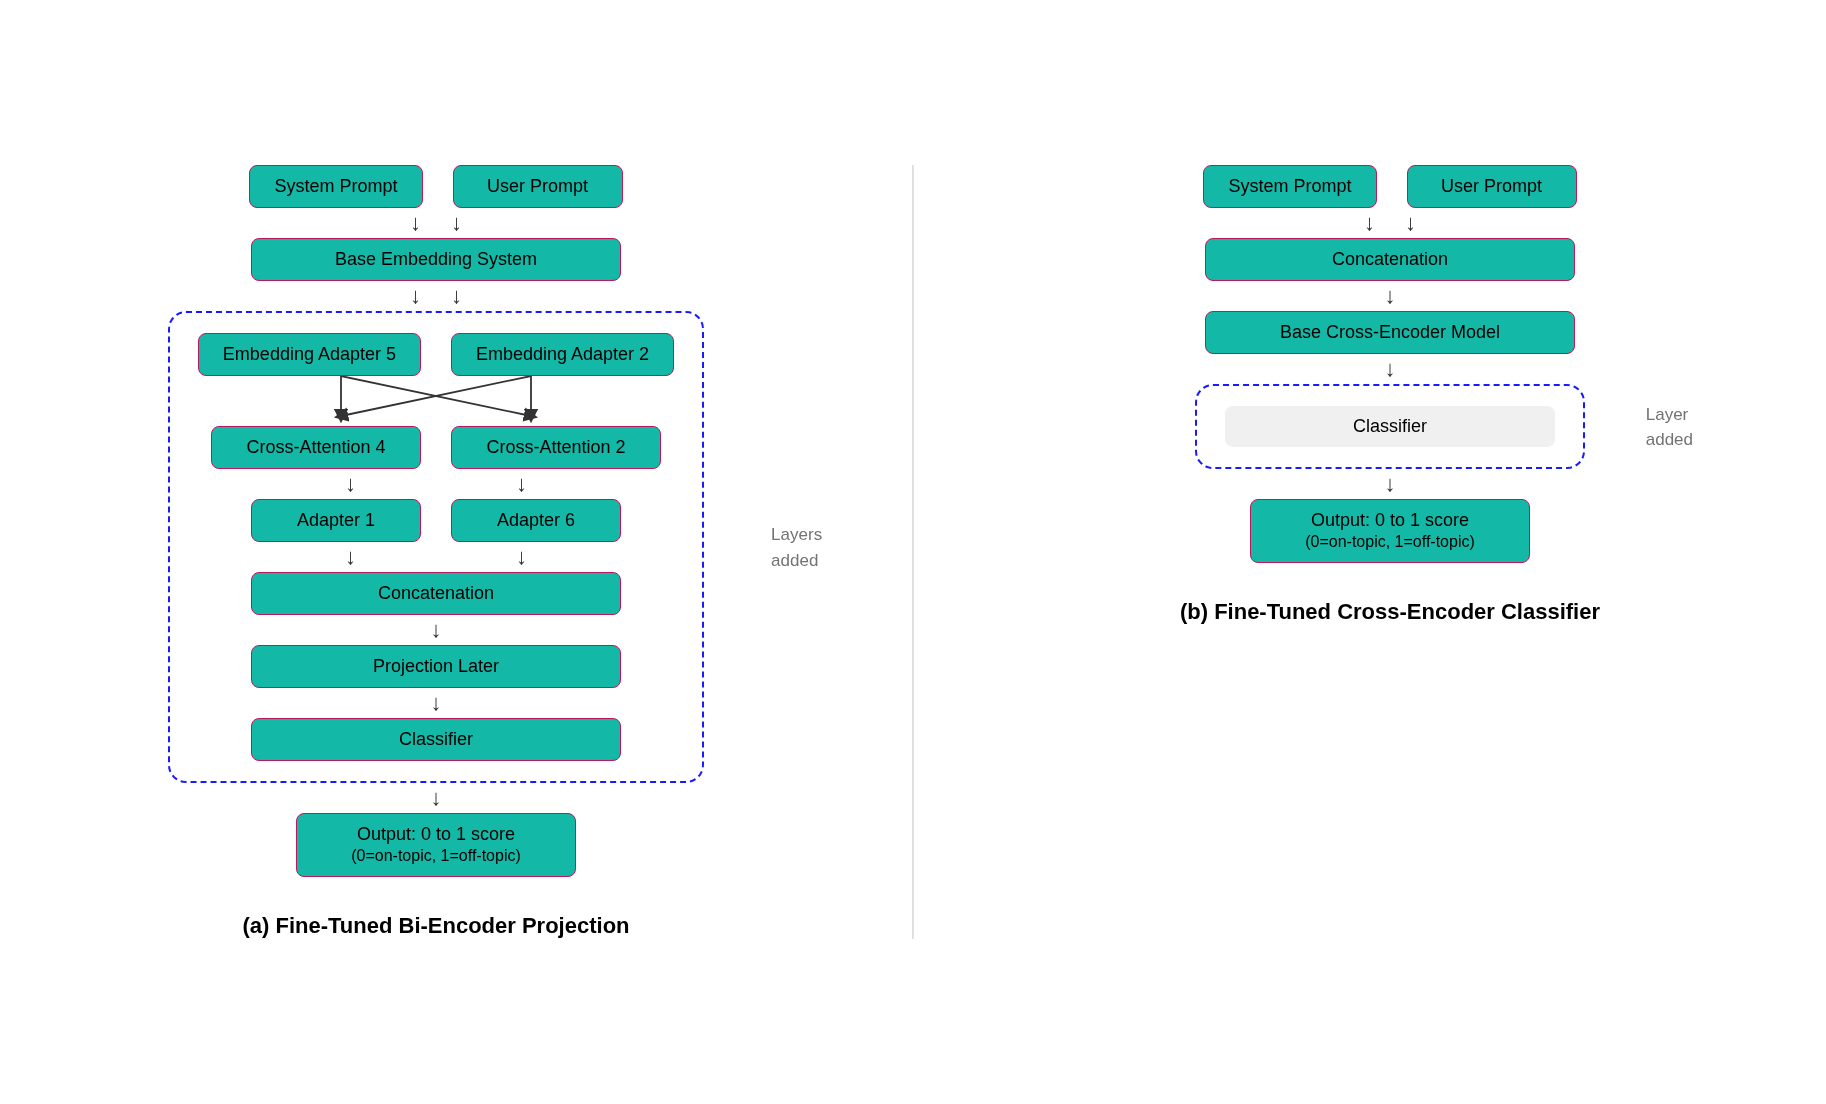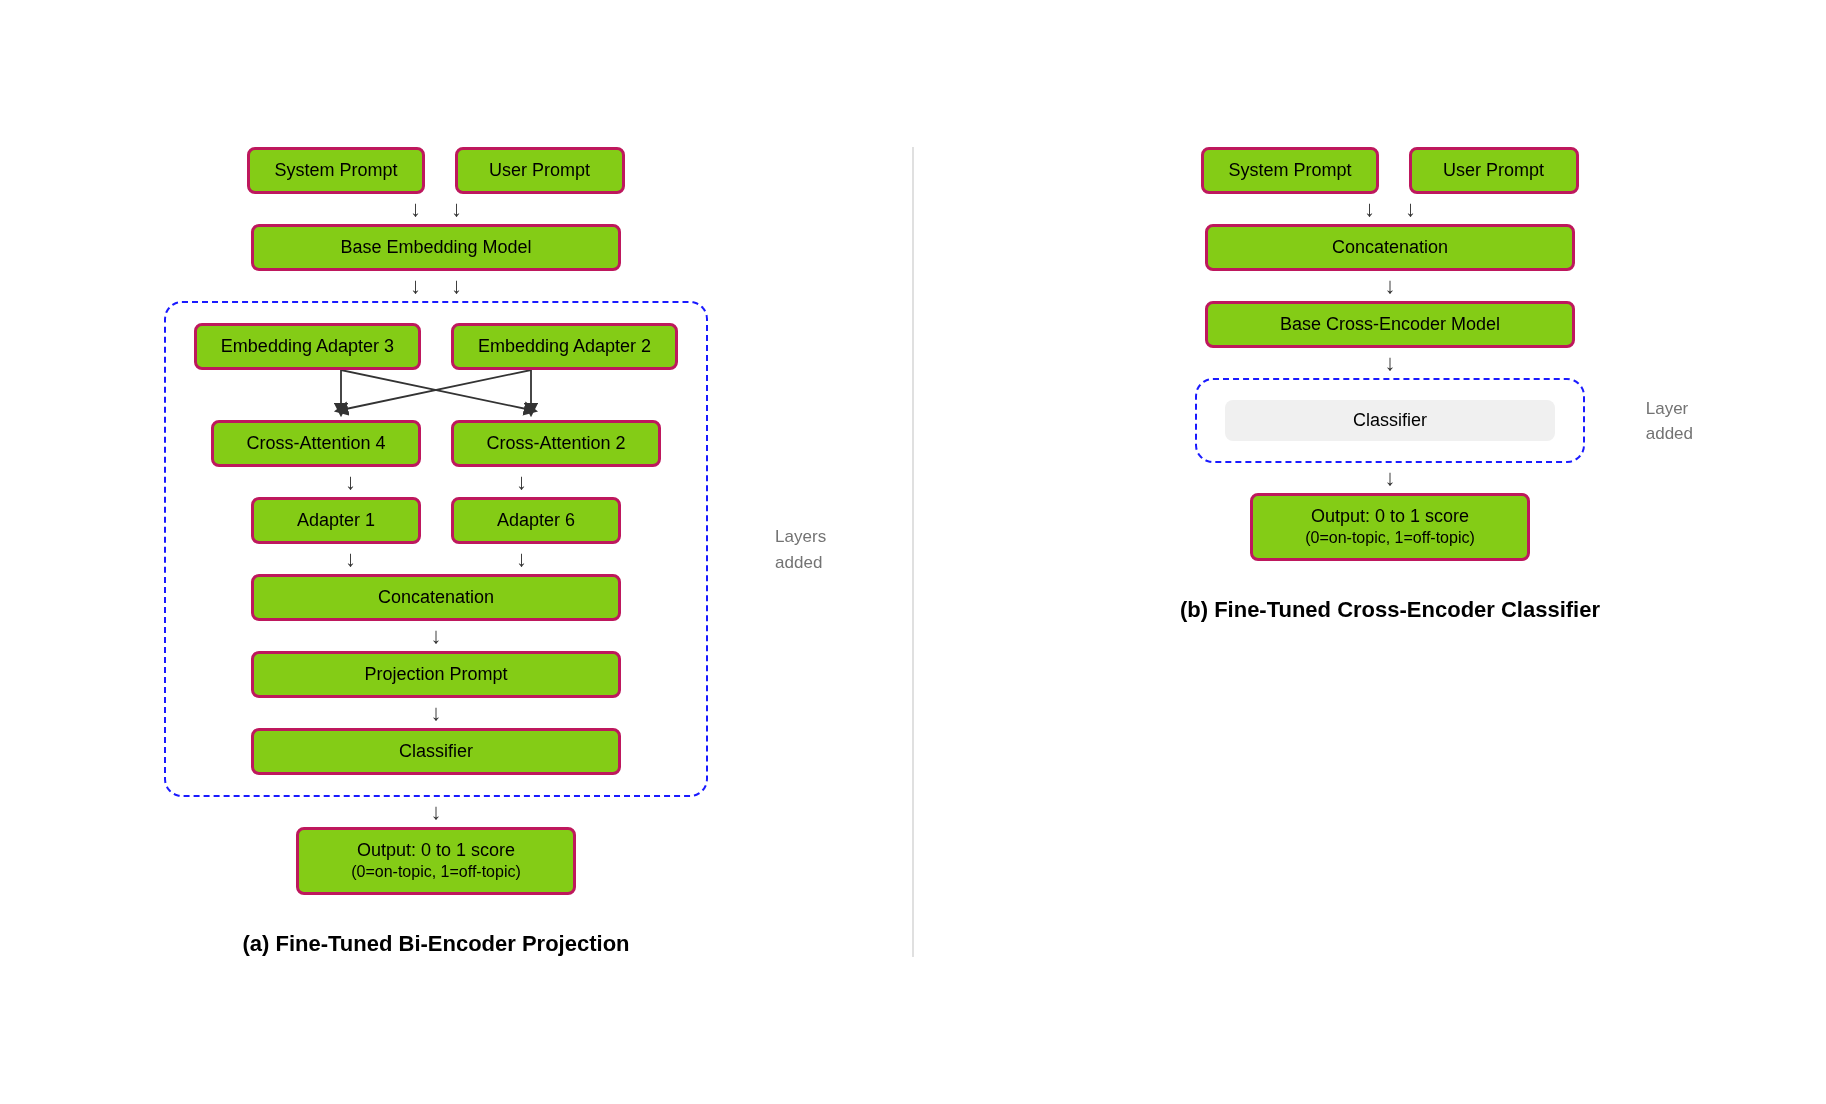--- a/index.html
+++ b/index.html
@@ -29,22 +29,22 @@
       flex: 1;
     }
     .diagram-content {
       display: flex;
       flex-direction: column;
       align-items: center;
       width: 100%;
       position: relative;
     }
     .box {
-      background: #84cc16;
-      border: 3px solid #be185d;
+      background: #14b8a6;
+      border: 1px solid #be185d;
       border-radius: 8px;
       padding: 10px 24px;
       font-size: 18px;
       text-align: center;
       white-space: nowrap;
     }
     .box-wide {
       min-width: 300px;
     }
     .box-medium {
@@ -132,36 +132,36 @@
         <div class="two-boxes-col">
           <div class="box box-small">User Prompt</div>
         </div>
       </div>
 
       <div class="two-boxes-row" style="gap:30px;margin-top:0;">
         <div class="arrow arrow-down"></div>
         <div class="arrow arrow-down"></div>
       </div>
 
-      <div class="box box-wide" style="min-width:370px;">Base Embedding Model</div>
+      <div class="box box-wide" style="min-width:370px;">Base Embedding System</div>
 
       <div class="two-boxes-row" style="gap:30px;">
         <div class="arrow arrow-down"></div>
         <div class="arrow arrow-down"></div>
       </div>
 
       <div class="dashed-border" style="display:flex;flex-direction:column;align-items:center;min-width:430px;">
 
         <div class="layers-label">
           <span>Layers</span><br>
           <span>added</span>
         </div>
 
         <div class="two-boxes-row">
-          <div class="box box-medium">Embedding Adapter 3</div>
+          <div class="box box-medium">Embedding Adapter 5</div>
           <div class="box box-medium">Embedding Adapter 2</div>
         </div>
 
         <div class="cross-arrow-container">
           <svg class="cross-arrow-svg" viewBox="0 0 390 50" xmlns="http://www.w3.org/2000/svg">
 
             <line x1="100" y1="0" x2="100" y2="40" stroke="#333" stroke-width="1.8" marker-end="url(#arr)"></line>
 
             <line x1="290" y1="0" x2="290" y2="40" stroke="#333" stroke-width="1.8" marker-end="url(#arr)"></line>
 
@@ -192,21 +192,21 @@
         </div>
 
         <div class="two-boxes-row" style="gap:160px;">
           <div class="arrow arrow-down"></div>
           <div class="arrow arrow-down"></div>
         </div>
 
         <div class="box" style="min-width:370px;">Concatenation</div>
         <div class="arrow arrow-down"></div>
 
-        <div class="box" style="min-width:370px;">Projection Prompt</div>
+        <div class="box" style="min-width:370px;">Projection Later</div>
         <div class="arrow arrow-down"></div>
 
         <div class="box" style="min-width:370px;">Classifier</div>
 
       </div>
 
       <div class="arrow arrow-down"></div>
 
       <div class="box" style="min-width:280px; text-align:center;">
         <span>Output: 0 to 1 score</span><br>

